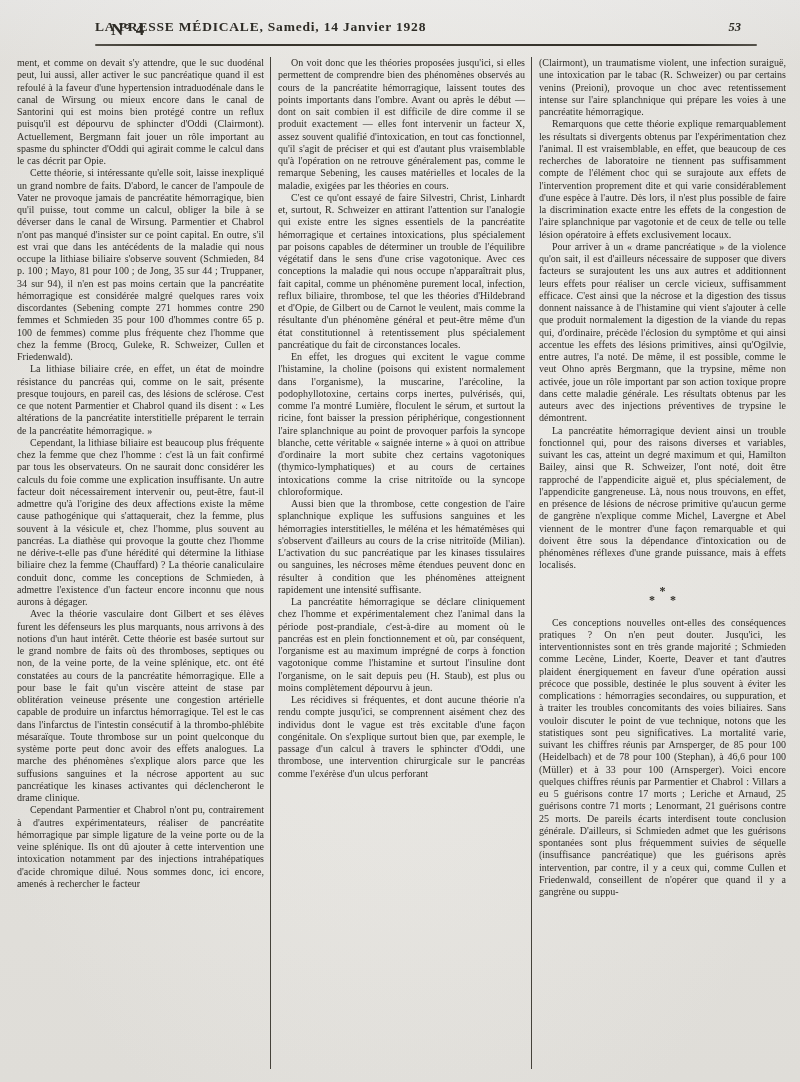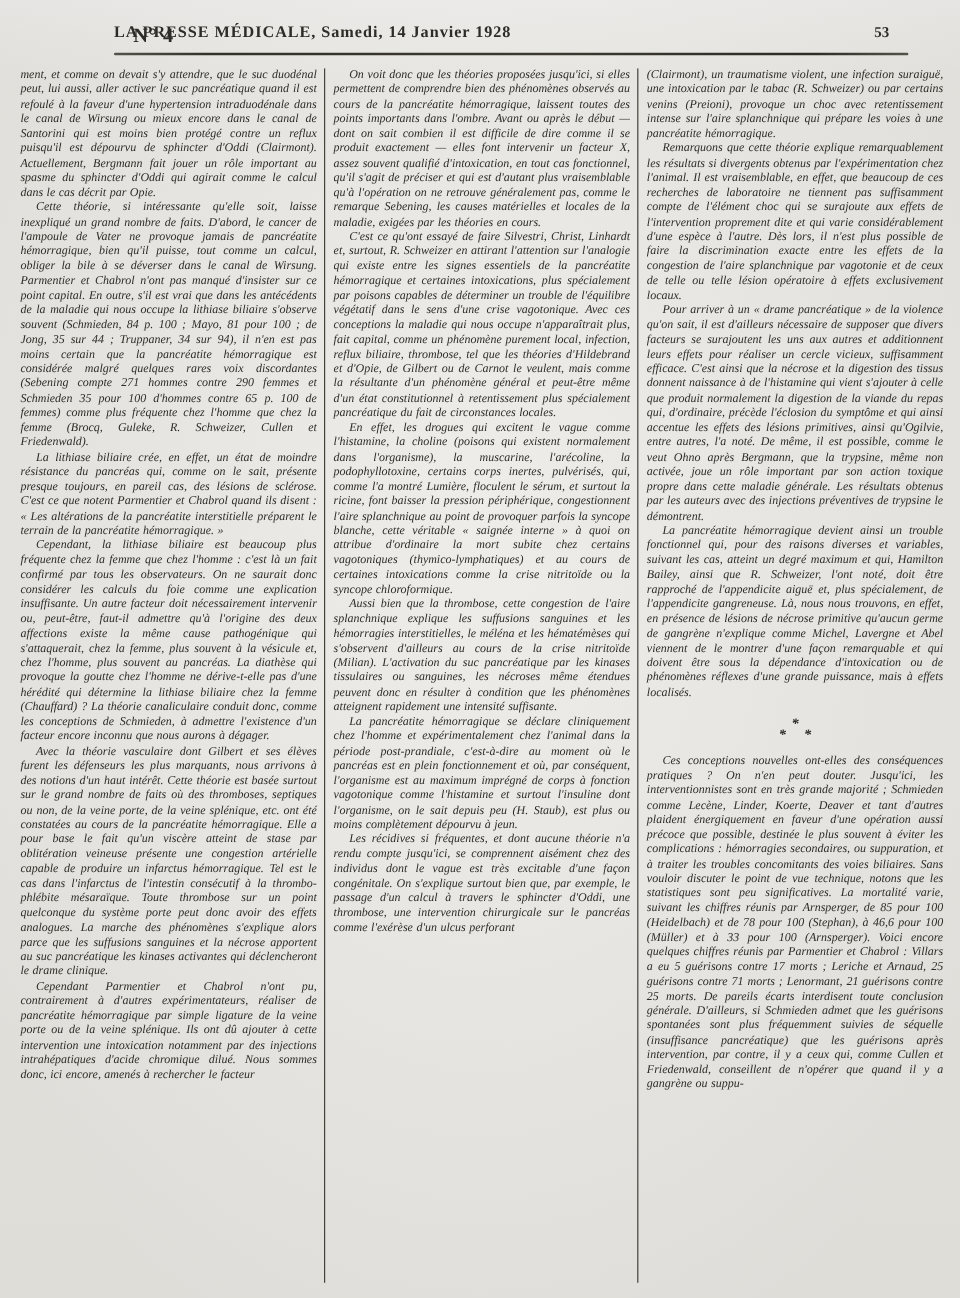--- a/index.html
+++ b/index.html
@@ -20,33 +20,32 @@
   .issue-no {
     position: absolute; left: 16px; top: 3px;
     font-size: 17px; letter-spacing: 0.5px; font-weight: 600;
   }
   .journal-title {
     position: absolute; left: 0; right: 0; top: 2px;
     font-size: 13.5px; font-weight: 700; letter-spacing: 0.8px;
   }
   .page-no {
     position: absolute; right: 16px; top: 3px;
-    font-size: 12.5px; font-weight: 600;
+    font-size: 12.5px; font-weight: 600; font-style: italic;
   }
   .header-rule {
     position: absolute;
     top: 44px; left: 95px; width: 662px; height: 2px;
     background: linear-gradient(90deg, #55524a, #343129 12%, #3c3931 55%, #2f2c25 88%, #55524a);
     border-radius: 1px;
   }
   .columns {
     position: absolute;
     top: 57px; left: 10px; width: 782px; height: 1012px;
     display: flex;
-    font-style: italic;
   }
   .col {
     width: 247px;
     padding: 0 6px 0 7px;
     box-sizing: content-box;
   }
   .col + .col { border-left: 1.5px solid #45423a; }
   .para {
     margin: 0;
     font-size: 10px;

